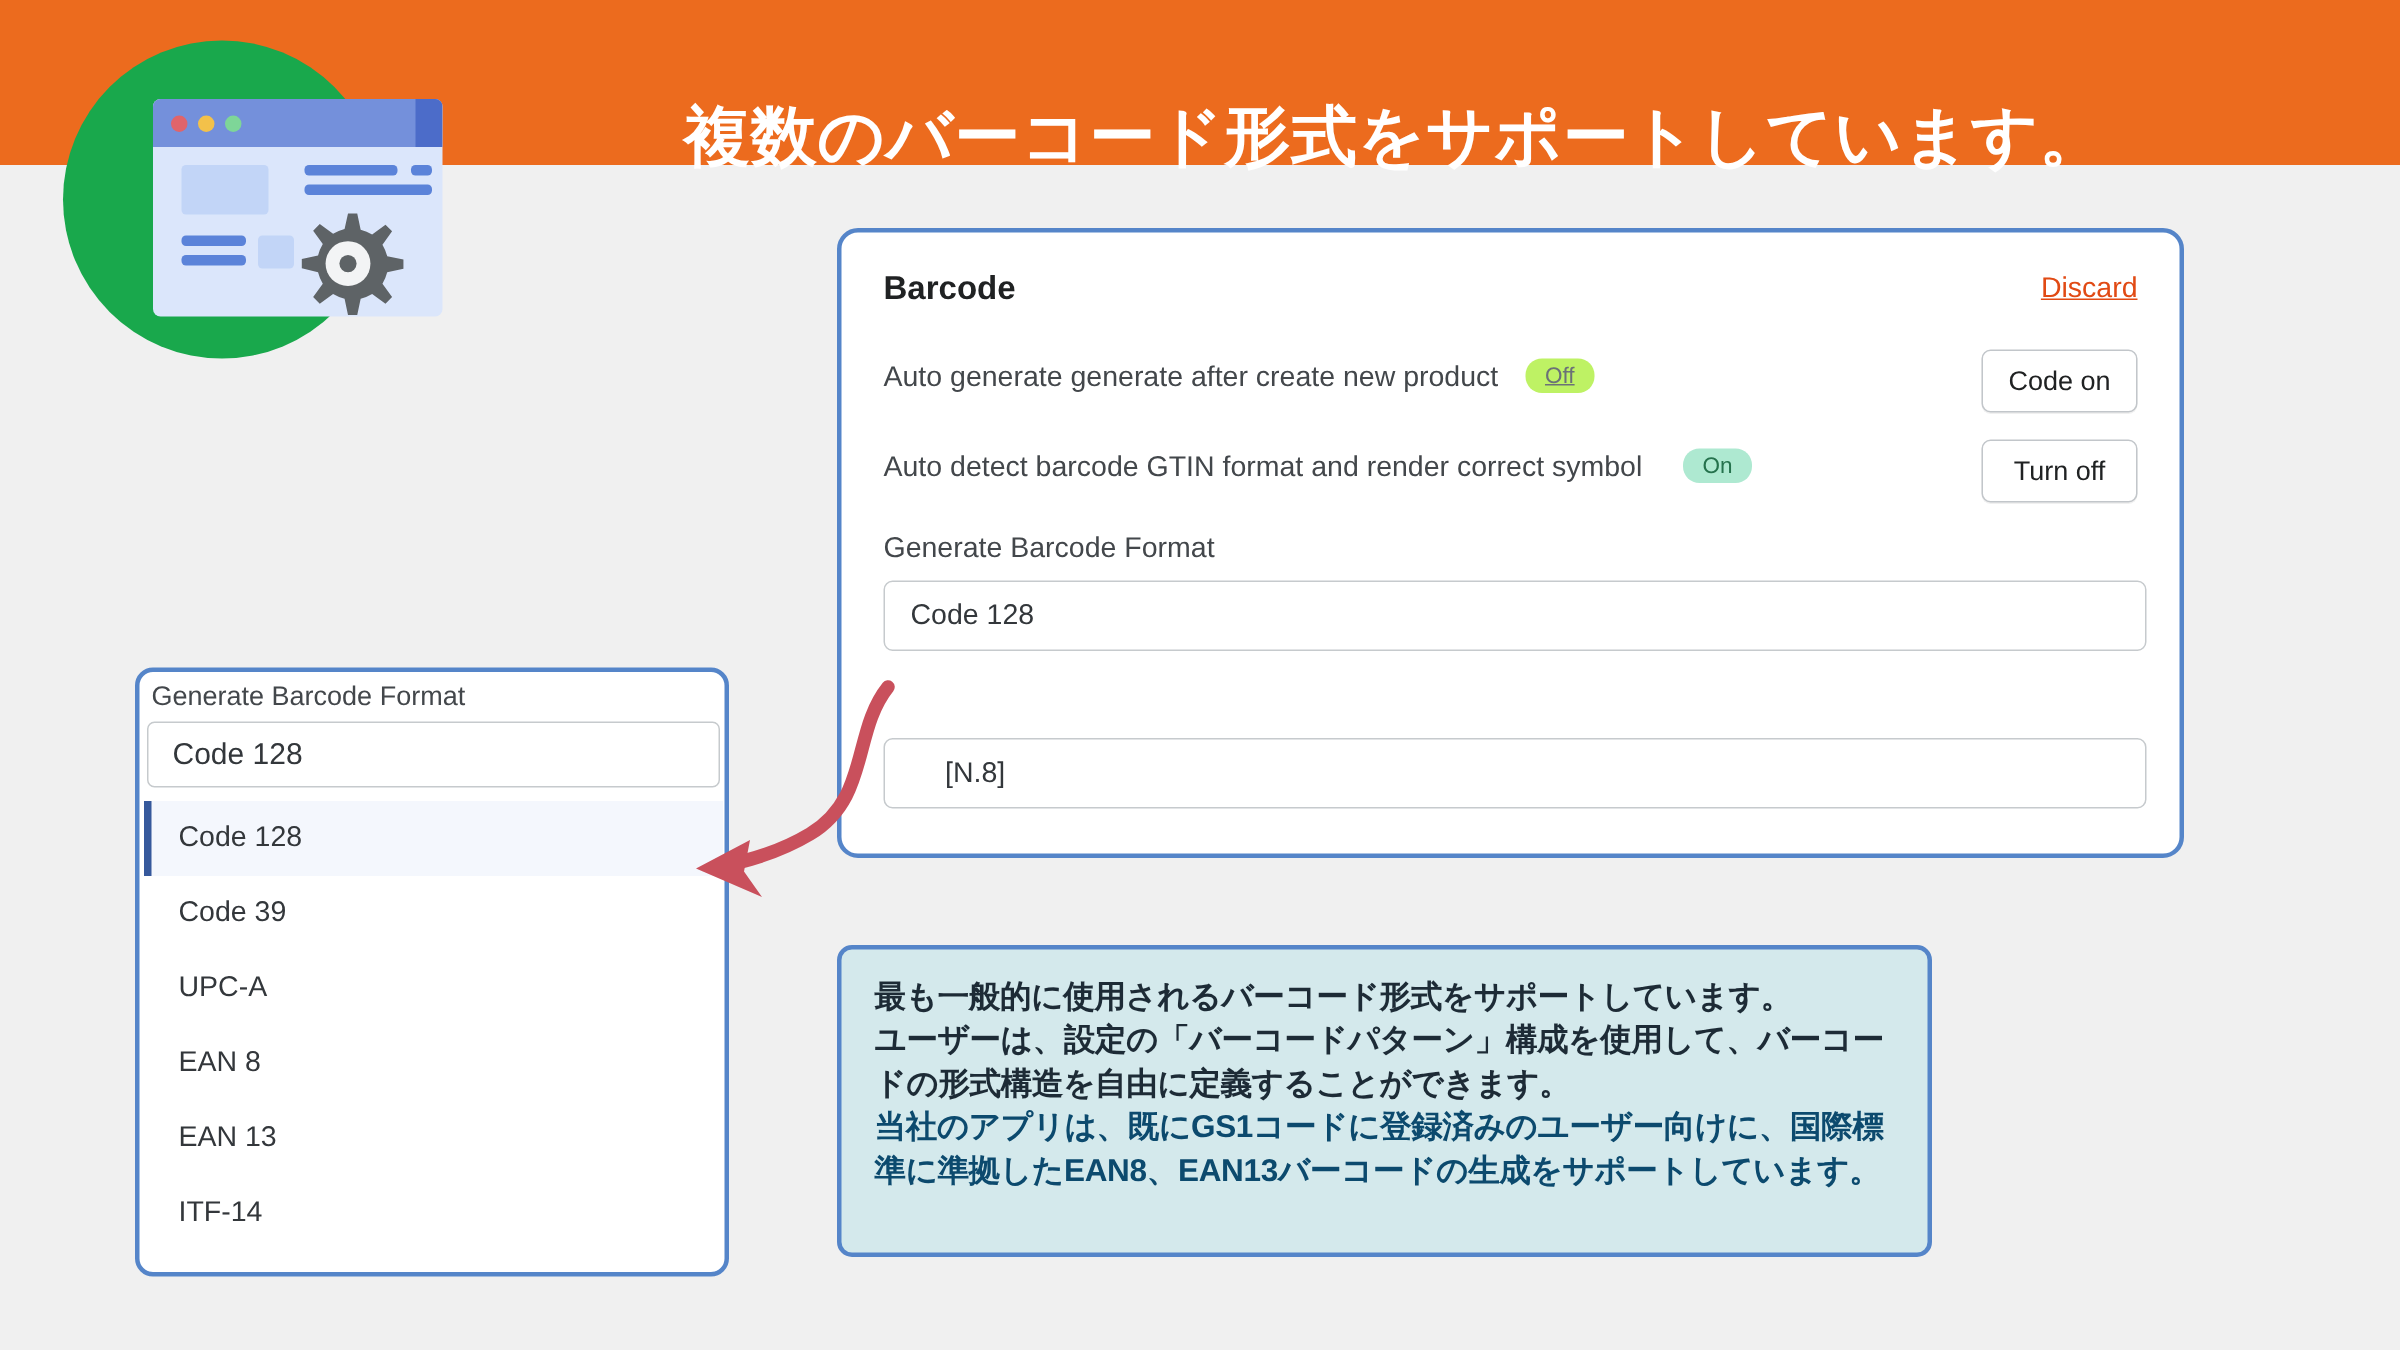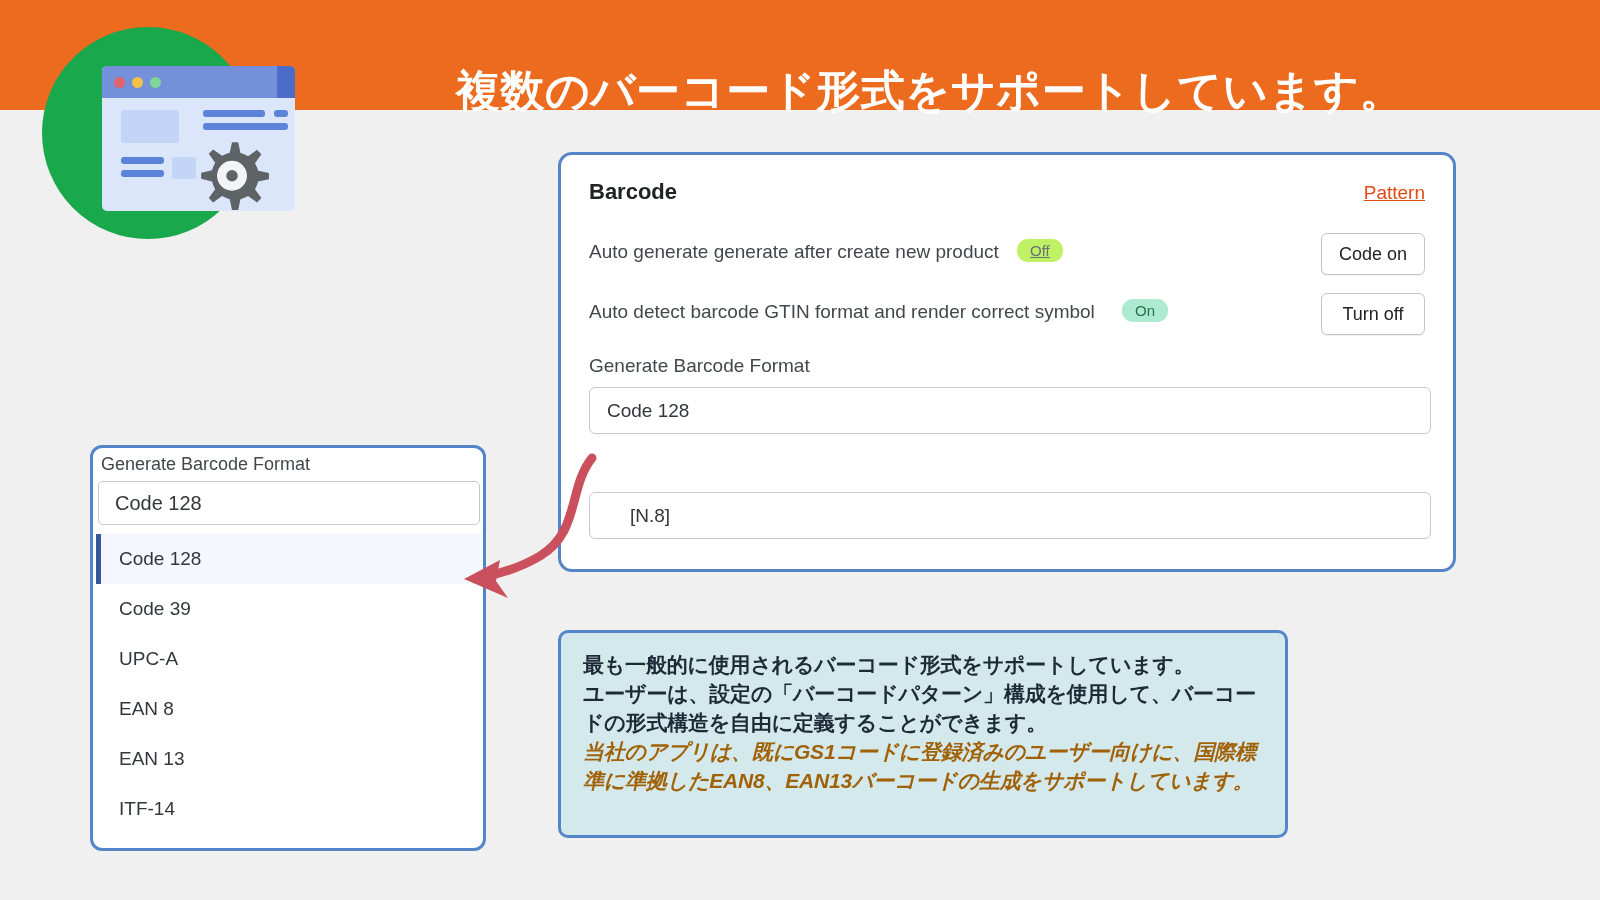--- a/index.html
+++ b/index.html
@@ -267,22 +267,21 @@
   }
   .callout p {
     margin: 0;
     font-size: 21px;
     font-weight: bold;
     line-height: 1.38;
     color: #1d2b36;
     letter-spacing: -0.2px;
   }
   .callout p.red {
-    color: #a16207;
-    font-style: italic;
+    color: #0c4a6e;
   }
 </style>
 </head>
 <body>
 
 <div class="header-band"></div>
 <div class="header-title">複数のバーコード形式をサポートしています。</div>
 
 <div class="logo-wrap">
   <div class="logo-circle"></div>
@@ -308,21 +307,21 @@
       </g>
       <circle cx="50" cy="44" r="17" fill="#f3f4f5"></circle>
       <circle cx="50" cy="44" r="6.5" fill="#5e6366"></circle>
     </svg>
   </div>
 </div>
 
 <div class="settings-card">
   <div class="card-head">
     <span class="card-title">Barcode</span>
-    <span class="discard-link">Pattern</span>
+    <span class="discard-link">Discard</span>
   </div>
 
   <div class="setting-row row-1">
     <span class="setting-label">Auto generate generate after create new product</span>
     <span class="badge badge-off" style="left:428px;">Off</span>
     <button class="toggle-btn">Code on</button>
   </div>
 
   <div class="setting-row row-2">
     <span class="setting-label">Auto detect barcode GTIN format and render correct symbol</span>

